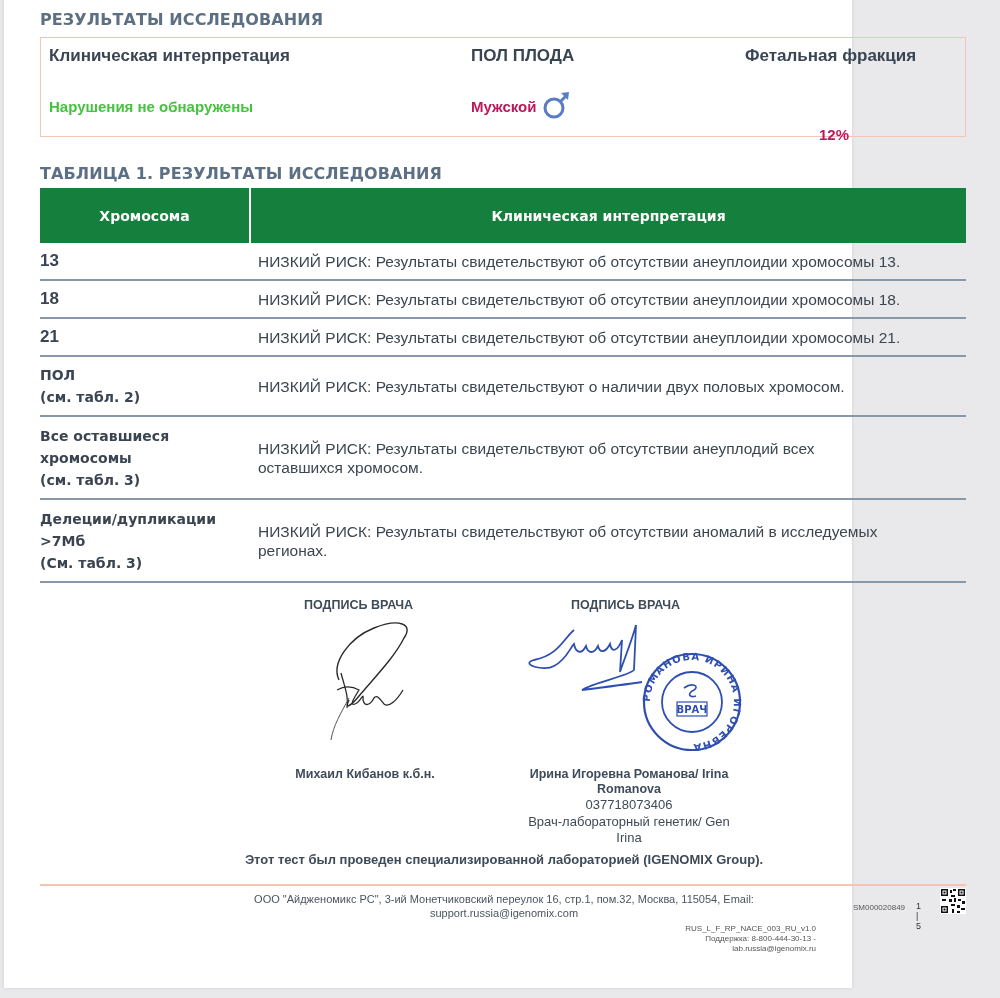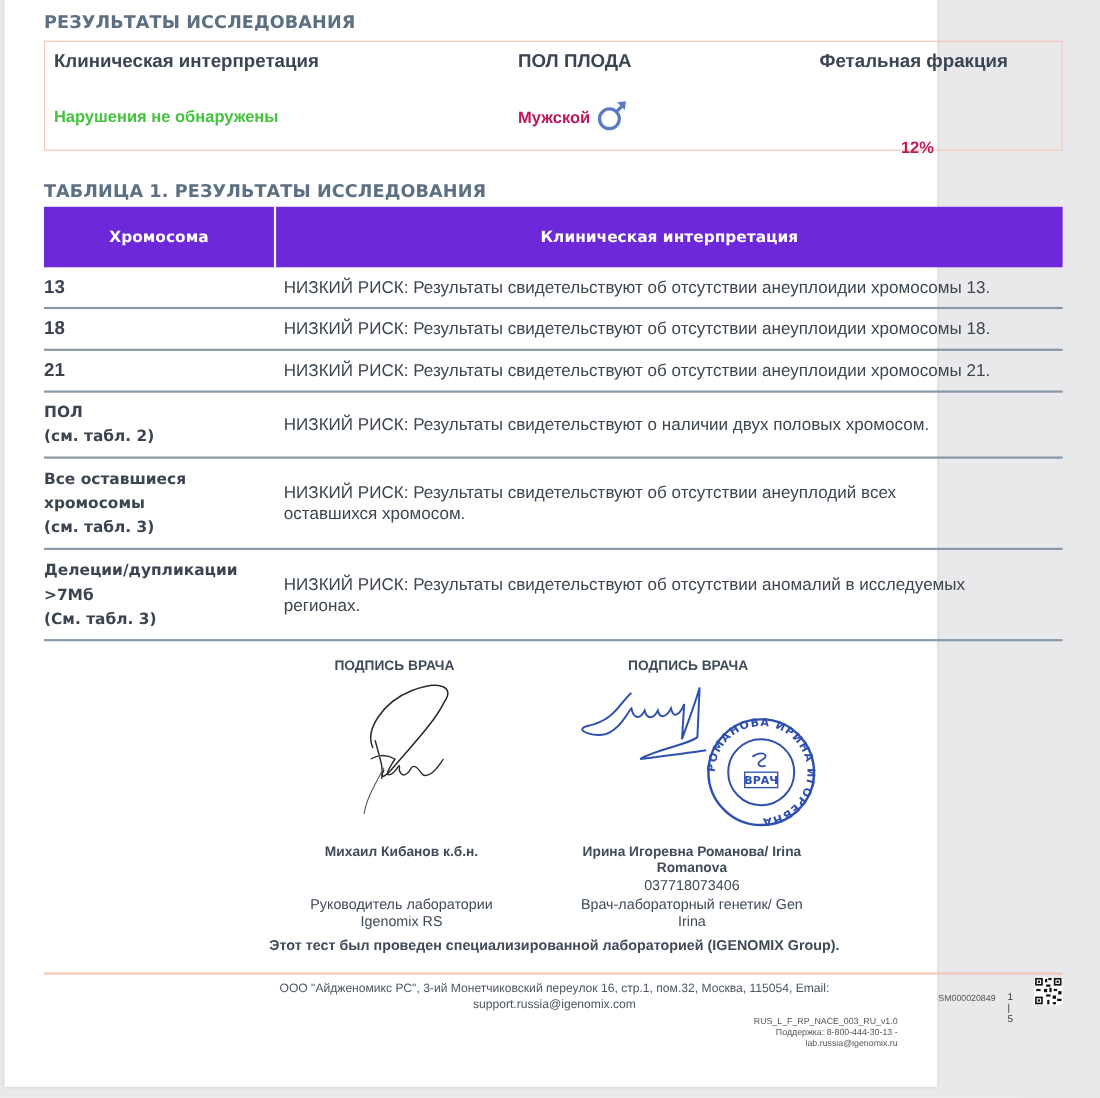--- a/index.html
+++ b/index.html
@@ -28,21 +28,21 @@
     #sum-h2 { left: 430px; }
     #sum-h3 { left: 704px; }
     #sum-v1 { left: 8px; color: #45c23e; }
     #sum-v2 { left: 430px; display: flex; align-items: center; gap: 6px; top: 52px; }
     #sum-v3 { left: 778px; margin-top: 28px; }
 
     table.results {
       position: absolute; left: 36px; top: 188px; width: 926px; border-collapse: collapse;
     }
     table.results th {
-      background: #6d28d9; color: #ffffff; font-family: "DejaVu Sans", sans-serif; font-size: 14px;
+      background: #15803d; color: #ffffff; font-family: "DejaVu Sans", sans-serif; font-size: 14px;
       font-weight: bold; height: 55px; padding: 0; text-align: center;
     }
     table.results th.c1 { width: 209px; border-right: 2px solid #ffffff; }
     table.results td {
       border-bottom: 2px solid #8898a8; padding: 0; font-size: 15.5px; color: #3c4650;
     }
     table.results td.chrom {
       font-weight: bold; color: #3b4552; font-family: "DejaVu Sans", sans-serif;
       font-size: 14px; line-height: 22px;
     }
@@ -179,24 +179,20 @@
           <textPath href="#stampArc" startOffset="0">РОМАНОВА ИРИНА ИГОРЕВНА</textPath>
         </text>
         <path d="M160,68 C168,62 176,66 170,70 C162,74 166,78 172,76" fill="none" stroke="#2f4fb0" stroke-width="1.6"></path>
         <rect x="153" y="82" width="30" height="14" fill="none" stroke="#2f4fb0" stroke-width="1.2"></rect>
         <text x="168" y="93" text-anchor="middle" font-size="10" font-weight="bold" fill="#2f4fb0" font-family="DejaVu Sans, sans-serif">ВРАЧ</text>
       </g>
     </svg>
   </div>
 
   <div class="sig-block sig-name" id="doc1-name">Михаил Кибанов к.б.н.</div>
-  <div class="sig-block sig-text" id="doc1-role">
-    <div>Руководитель лаборатории</div>
-    <div>Igenomix RS</div>
-  </div>
 
   <div class="sig-block sig-name" id="doc2-name">
     <div>Ирина Игоревна Романова/ Irina</div>
     <div>Romanova</div>
   </div>
   <div class="sig-block sig-text" id="doc2-id">037718073406</div>
   <div class="sig-block sig-text" id="doc2-role">
     <div>Врач-лабораторный генетик/ Gen</div>
     <div>Irina</div>
   </div>

